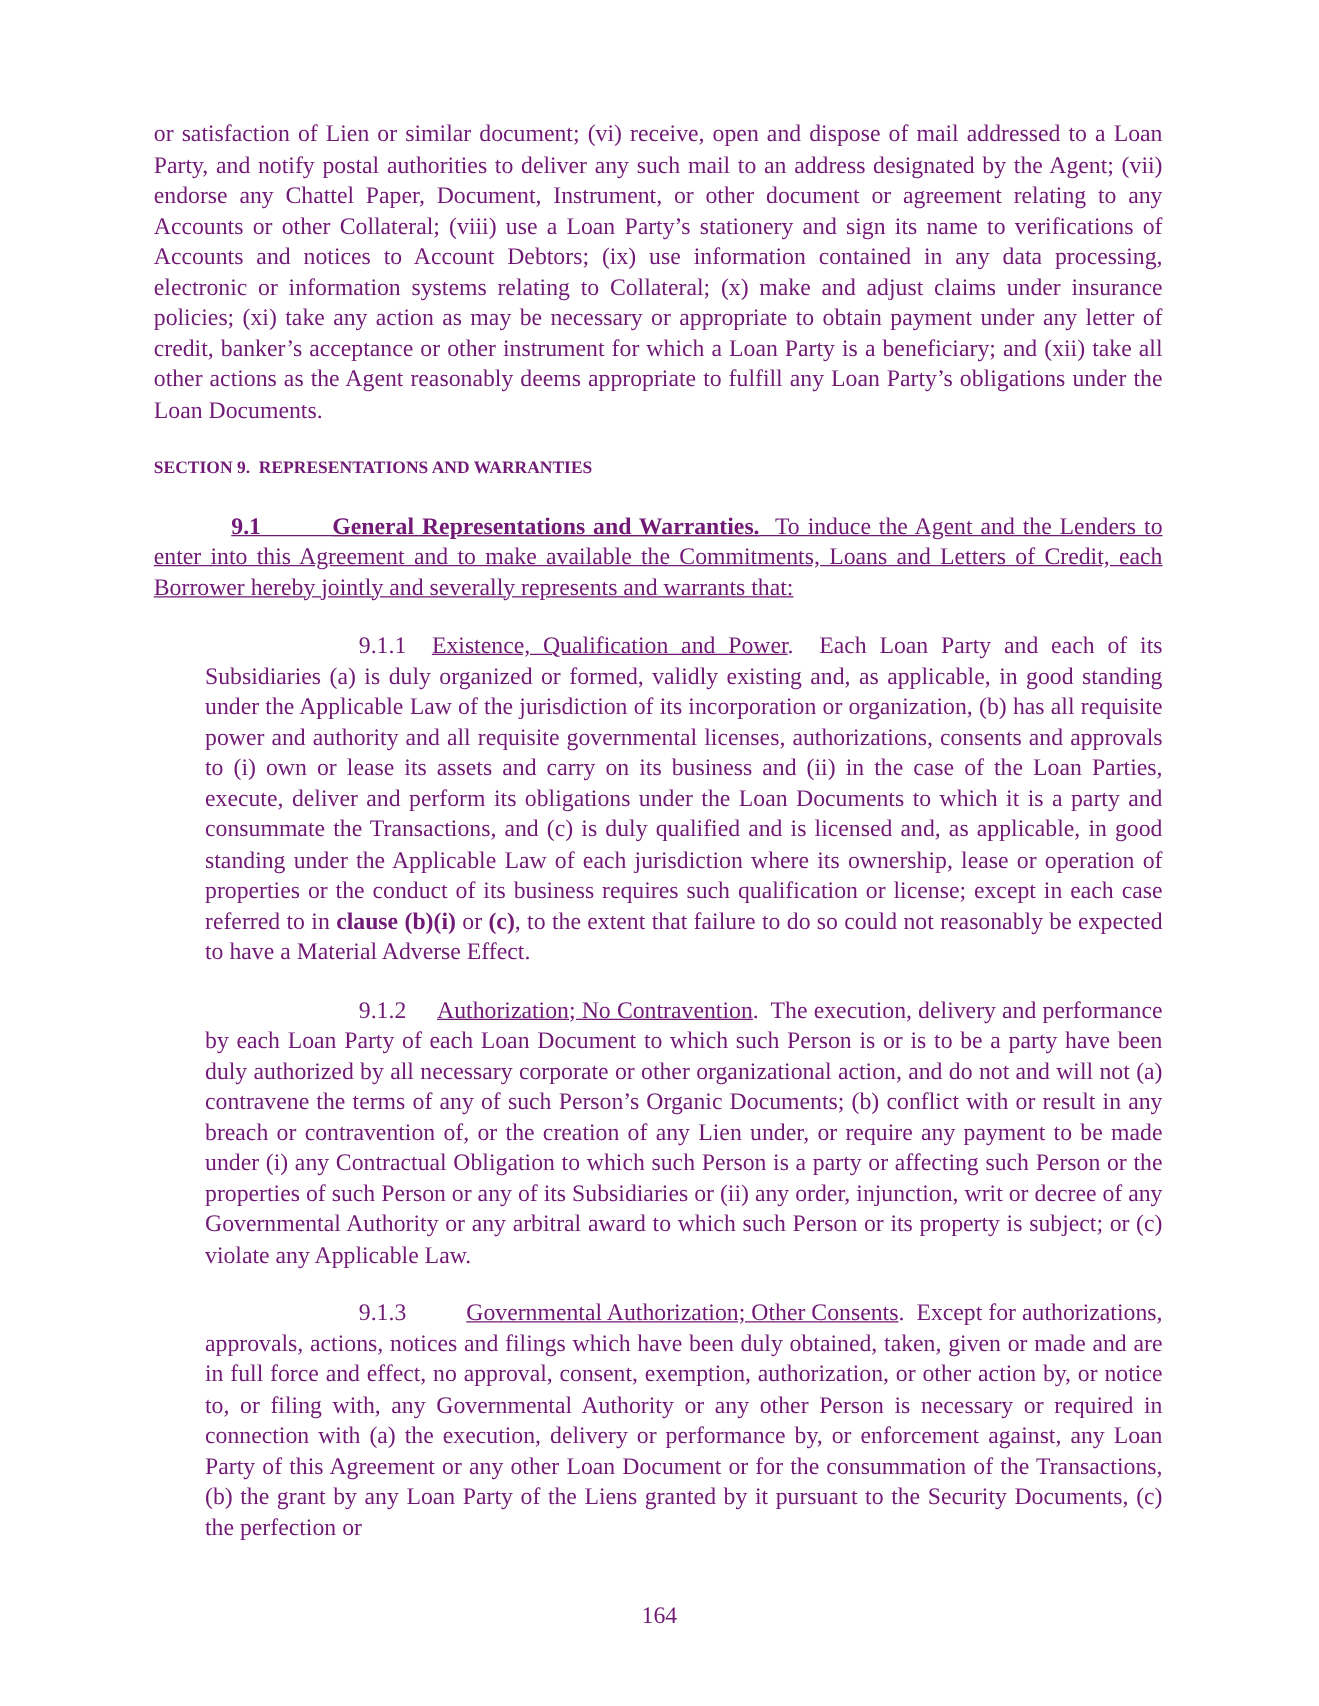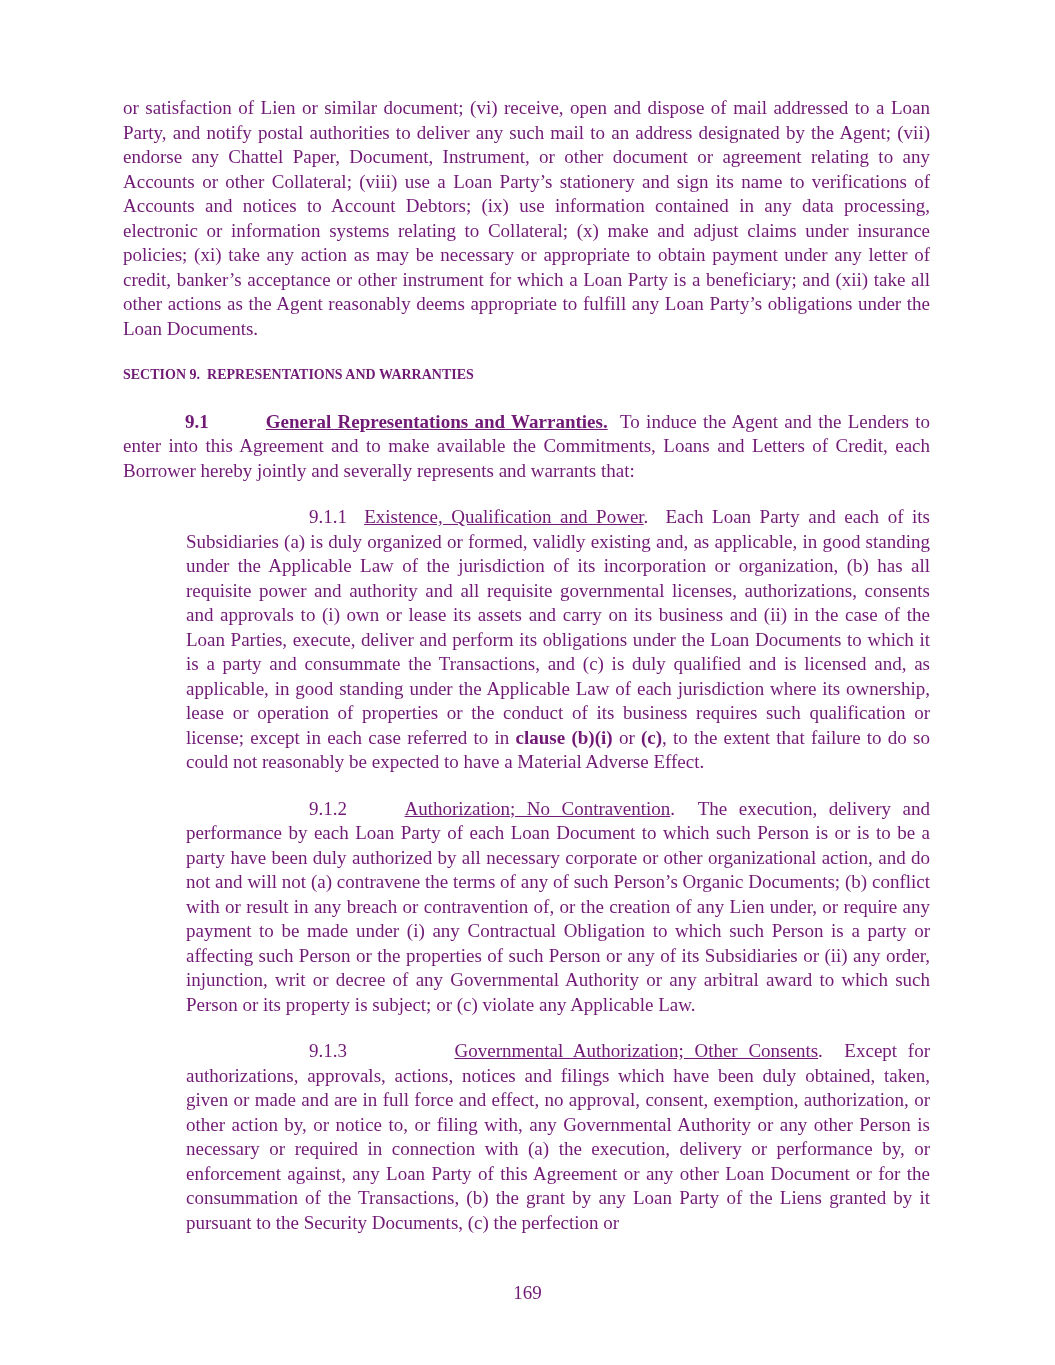--- a/index.html
+++ b/index.html
@@ -26,23 +26,23 @@
     text-align: justify;
     margin-bottom: 22px;
   }
   .section-heading {
     font-size: 14px;
     font-weight: bold;
     text-align: left;
     margin-bottom: 22px;
   }
   
-  .indent-1 { text-indent: 62px; }
+  .indent-1 { text-indent: 62px; text-decoration: underline; }
   
-  .indent-2 { margin-left: 63px; text-indent: 123px; }
+  .indent-2 { margin-left: 41px; text-indent: 123px; }
   .b { font-weight: bold; }
   .u { text-decoration: underline; }
   .page-footer {
     position: absolute;
     top: 1281px;
     left: 0;
     width: 100%;
     text-align: center;
     font-size: 19px;
   }
@@ -58,14 +58,14 @@
 
     <p class="para indent-1"><span class="b">9.1&nbsp;&nbsp;&nbsp;&nbsp;&nbsp;&nbsp;&nbsp;&nbsp;&nbsp;</span><span class="b u">General Representations and Warranties.</span><span>&nbsp; To induce the Agent and the Lenders to enter into this Agreement and to make available the Commitments, Loans and Letters of Credit, each Borrower hereby jointly and severally represents and warrants that:</span></p>
 
     <p class="para indent-2"><span>9.1.1&nbsp;&nbsp;</span><span class="u">Existence, Qualification and Power</span><span>.&nbsp; Each Loan Party and each of its Subsidiaries (a) is duly organized or formed, validly existing and, as applicable, in good standing under the Applicable Law of the jurisdiction of its incorporation or organization, (b) has all requisite power and authority and all requisite governmental licenses, authorizations, consents and approvals to (i) own or lease its assets and carry on its business and (ii) in the case of the Loan Parties, execute, deliver and perform its obligations under the Loan Documents to which it is a party and consummate the Transactions, and (c) is duly qualified and is licensed and, as applicable, in good standing under the Applicable Law of each jurisdiction where its ownership, lease or operation of properties or the conduct of its business requires such qualification or license; except in each case referred to in </span><span class="b">clause (b)(i)</span><span> or </span><span class="b">(c)</span><span>, to the extent that failure to do so could not reasonably be expected to have a Material Adverse Effect.</span></p>
 
     <p class="para indent-2"><span>9.1.2&nbsp;&nbsp;&nbsp;&nbsp;&nbsp;</span><span class="u">Authorization; No Contravention</span><span>.&nbsp; The execution, delivery and performance by each Loan Party of each Loan Document to which such Person is or is to be a party have been duly authorized by all necessary corporate or other organizational action, and do not and will not (a) contravene the terms of any of such Person’s Organic Documents; (b) conflict with or result in any breach or contravention of, or the creation of any Lien under, or require any payment to be made under (i) any Contractual Obligation to which such Person is a party or affecting such Person or the properties of such Person or any of its Subsidiaries or (ii) any order, injunction, writ or decree of any Governmental Authority or any arbitral award to which such Person or its property is subject; or (c) violate any Applicable Law.</span></p>
 
     <p class="para indent-2"><span>9.1.3&nbsp;&nbsp;&nbsp;&nbsp;&nbsp;&nbsp;&nbsp;&nbsp;&nbsp;&nbsp;</span><span class="u">Governmental Authorization; Other Consents</span><span>.&nbsp; Except for authorizations, approvals, actions, notices and filings which have been duly obtained, taken, given or made and are in full force and effect, no approval, consent, exemption, authorization, or other action by, or notice to, or filing with, any Governmental Authority or any other Person is necessary or required in connection with (a) the execution, delivery or performance by, or enforcement against, any Loan Party of this Agreement or any other Loan Document or for the consummation of the Transactions, (b) the grant by any Loan Party of the Liens granted by it pursuant to the Security Documents, (c) the perfection or</span></p>
   </div>
 
-  <div class="page-footer">169</div>
+  <div class="page-footer">164</div>
 </div>
 
 </body></html>

